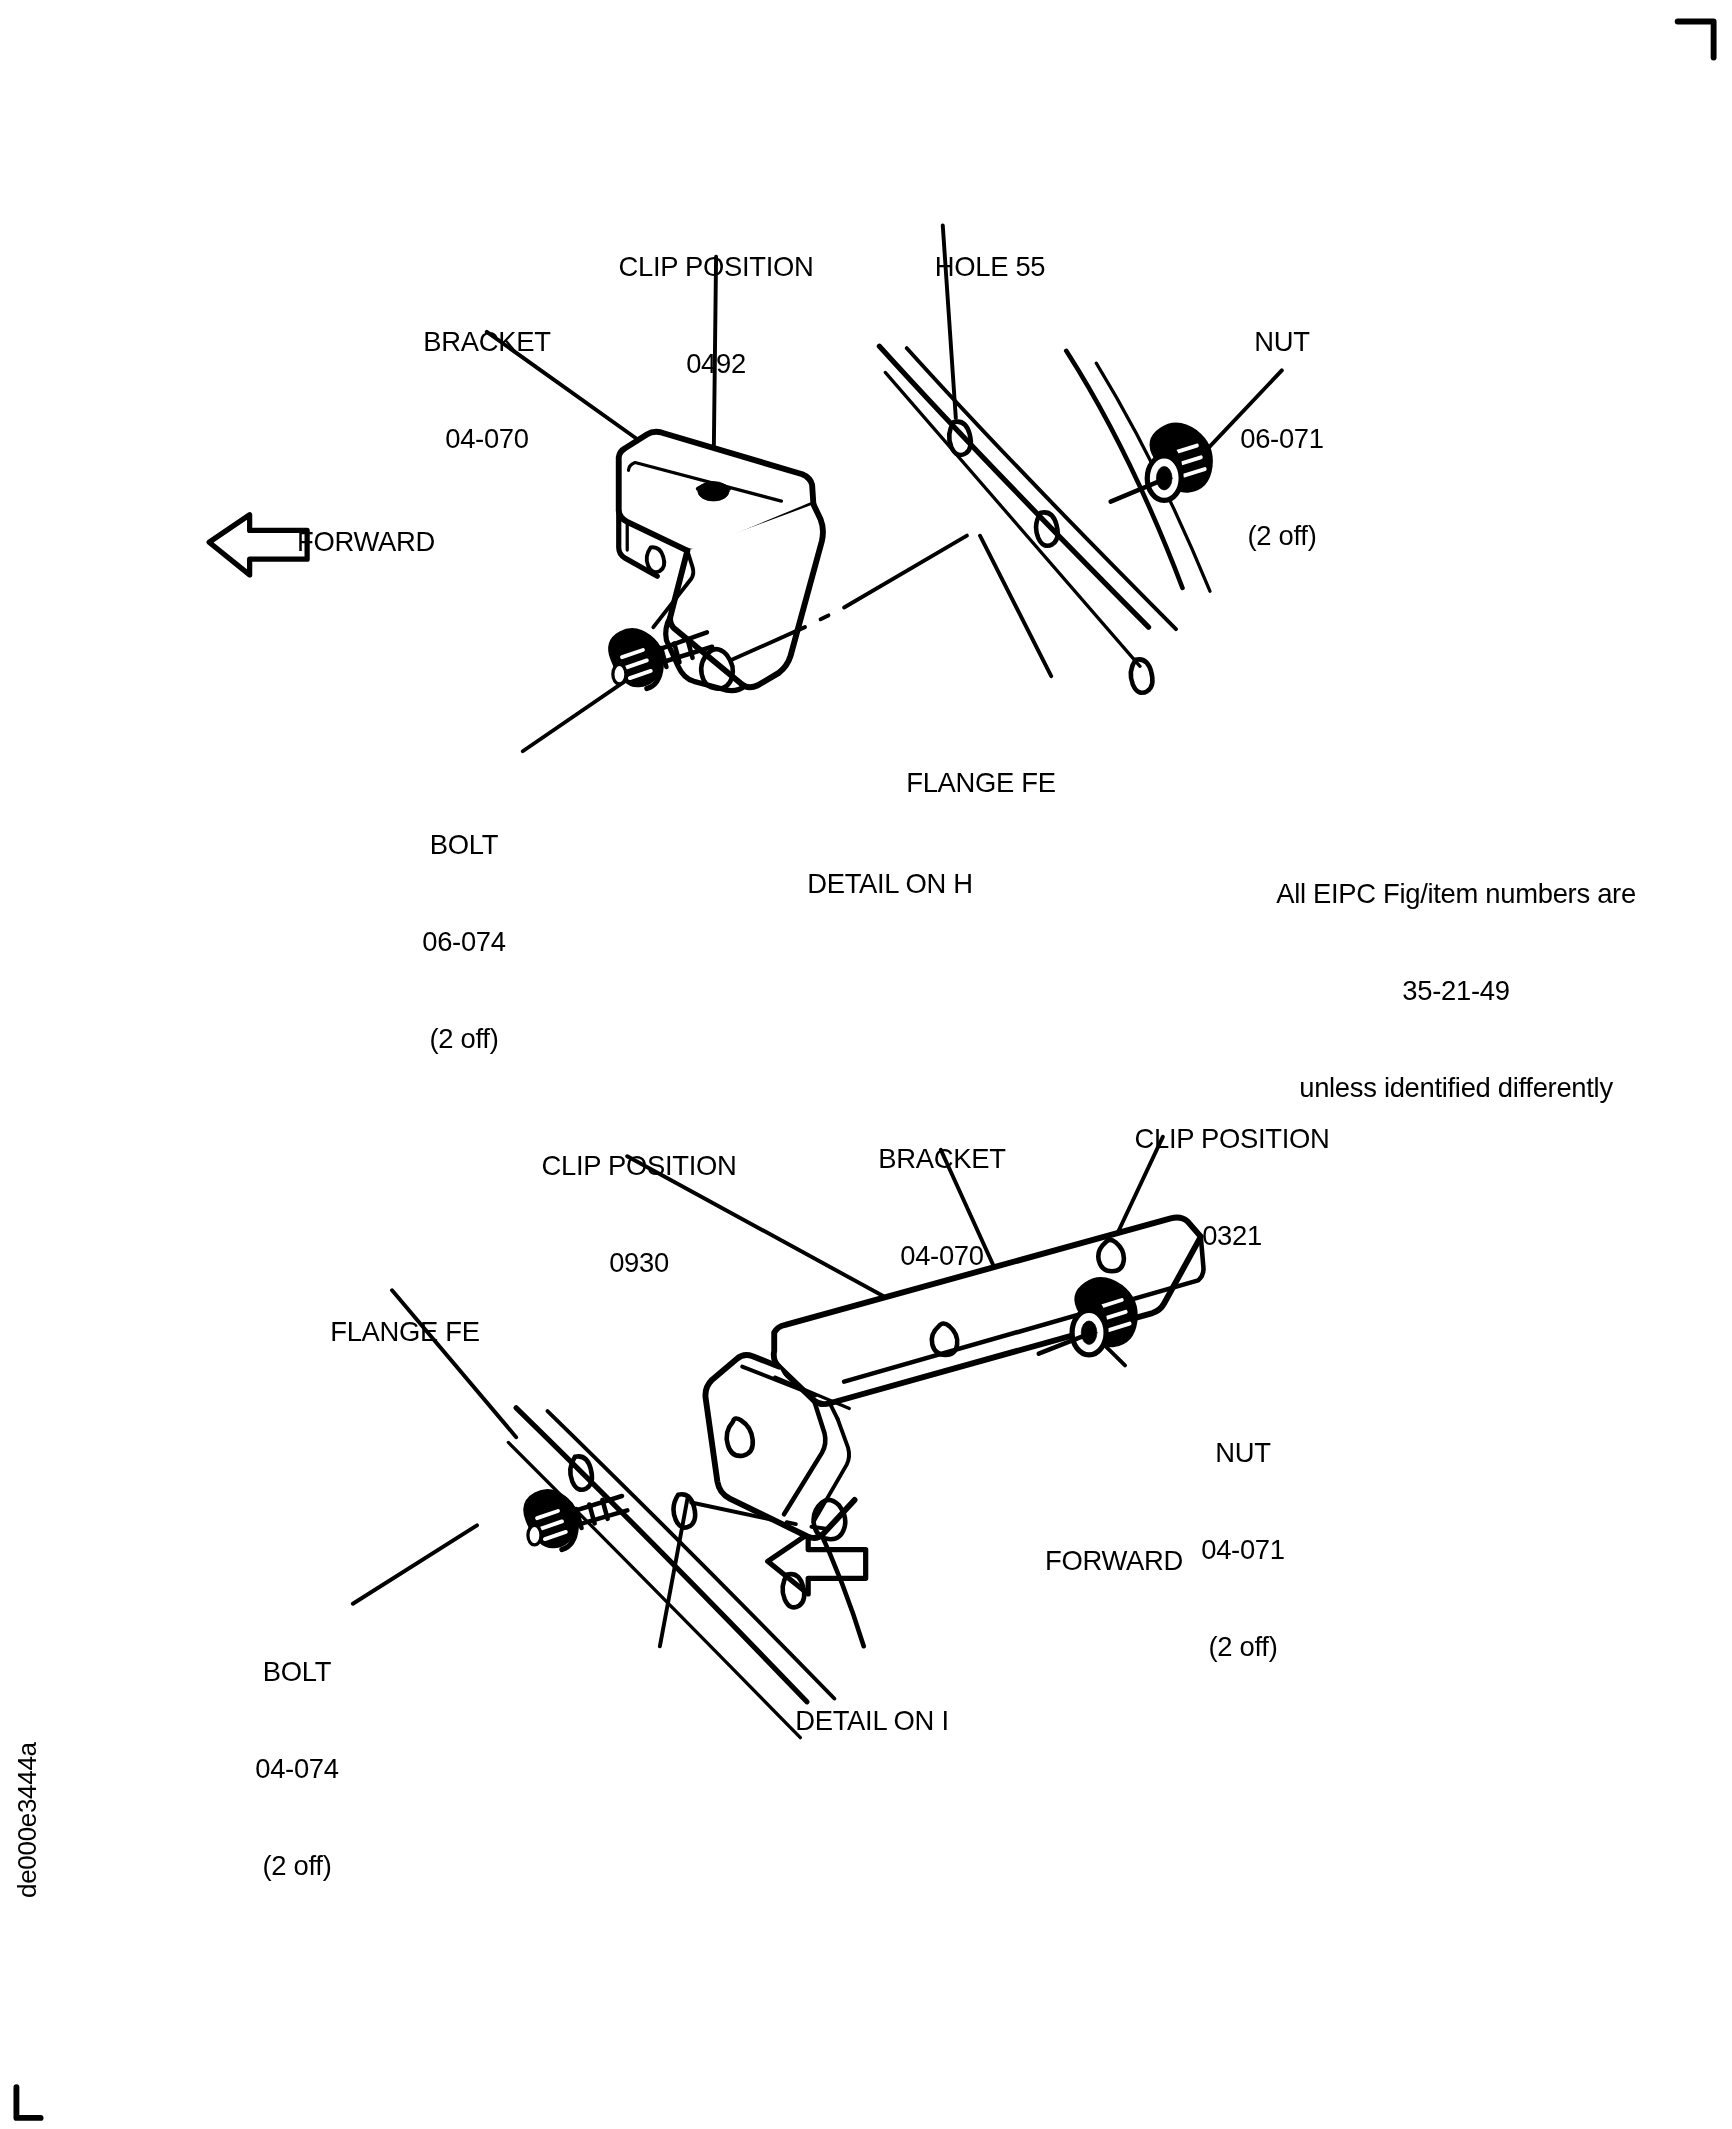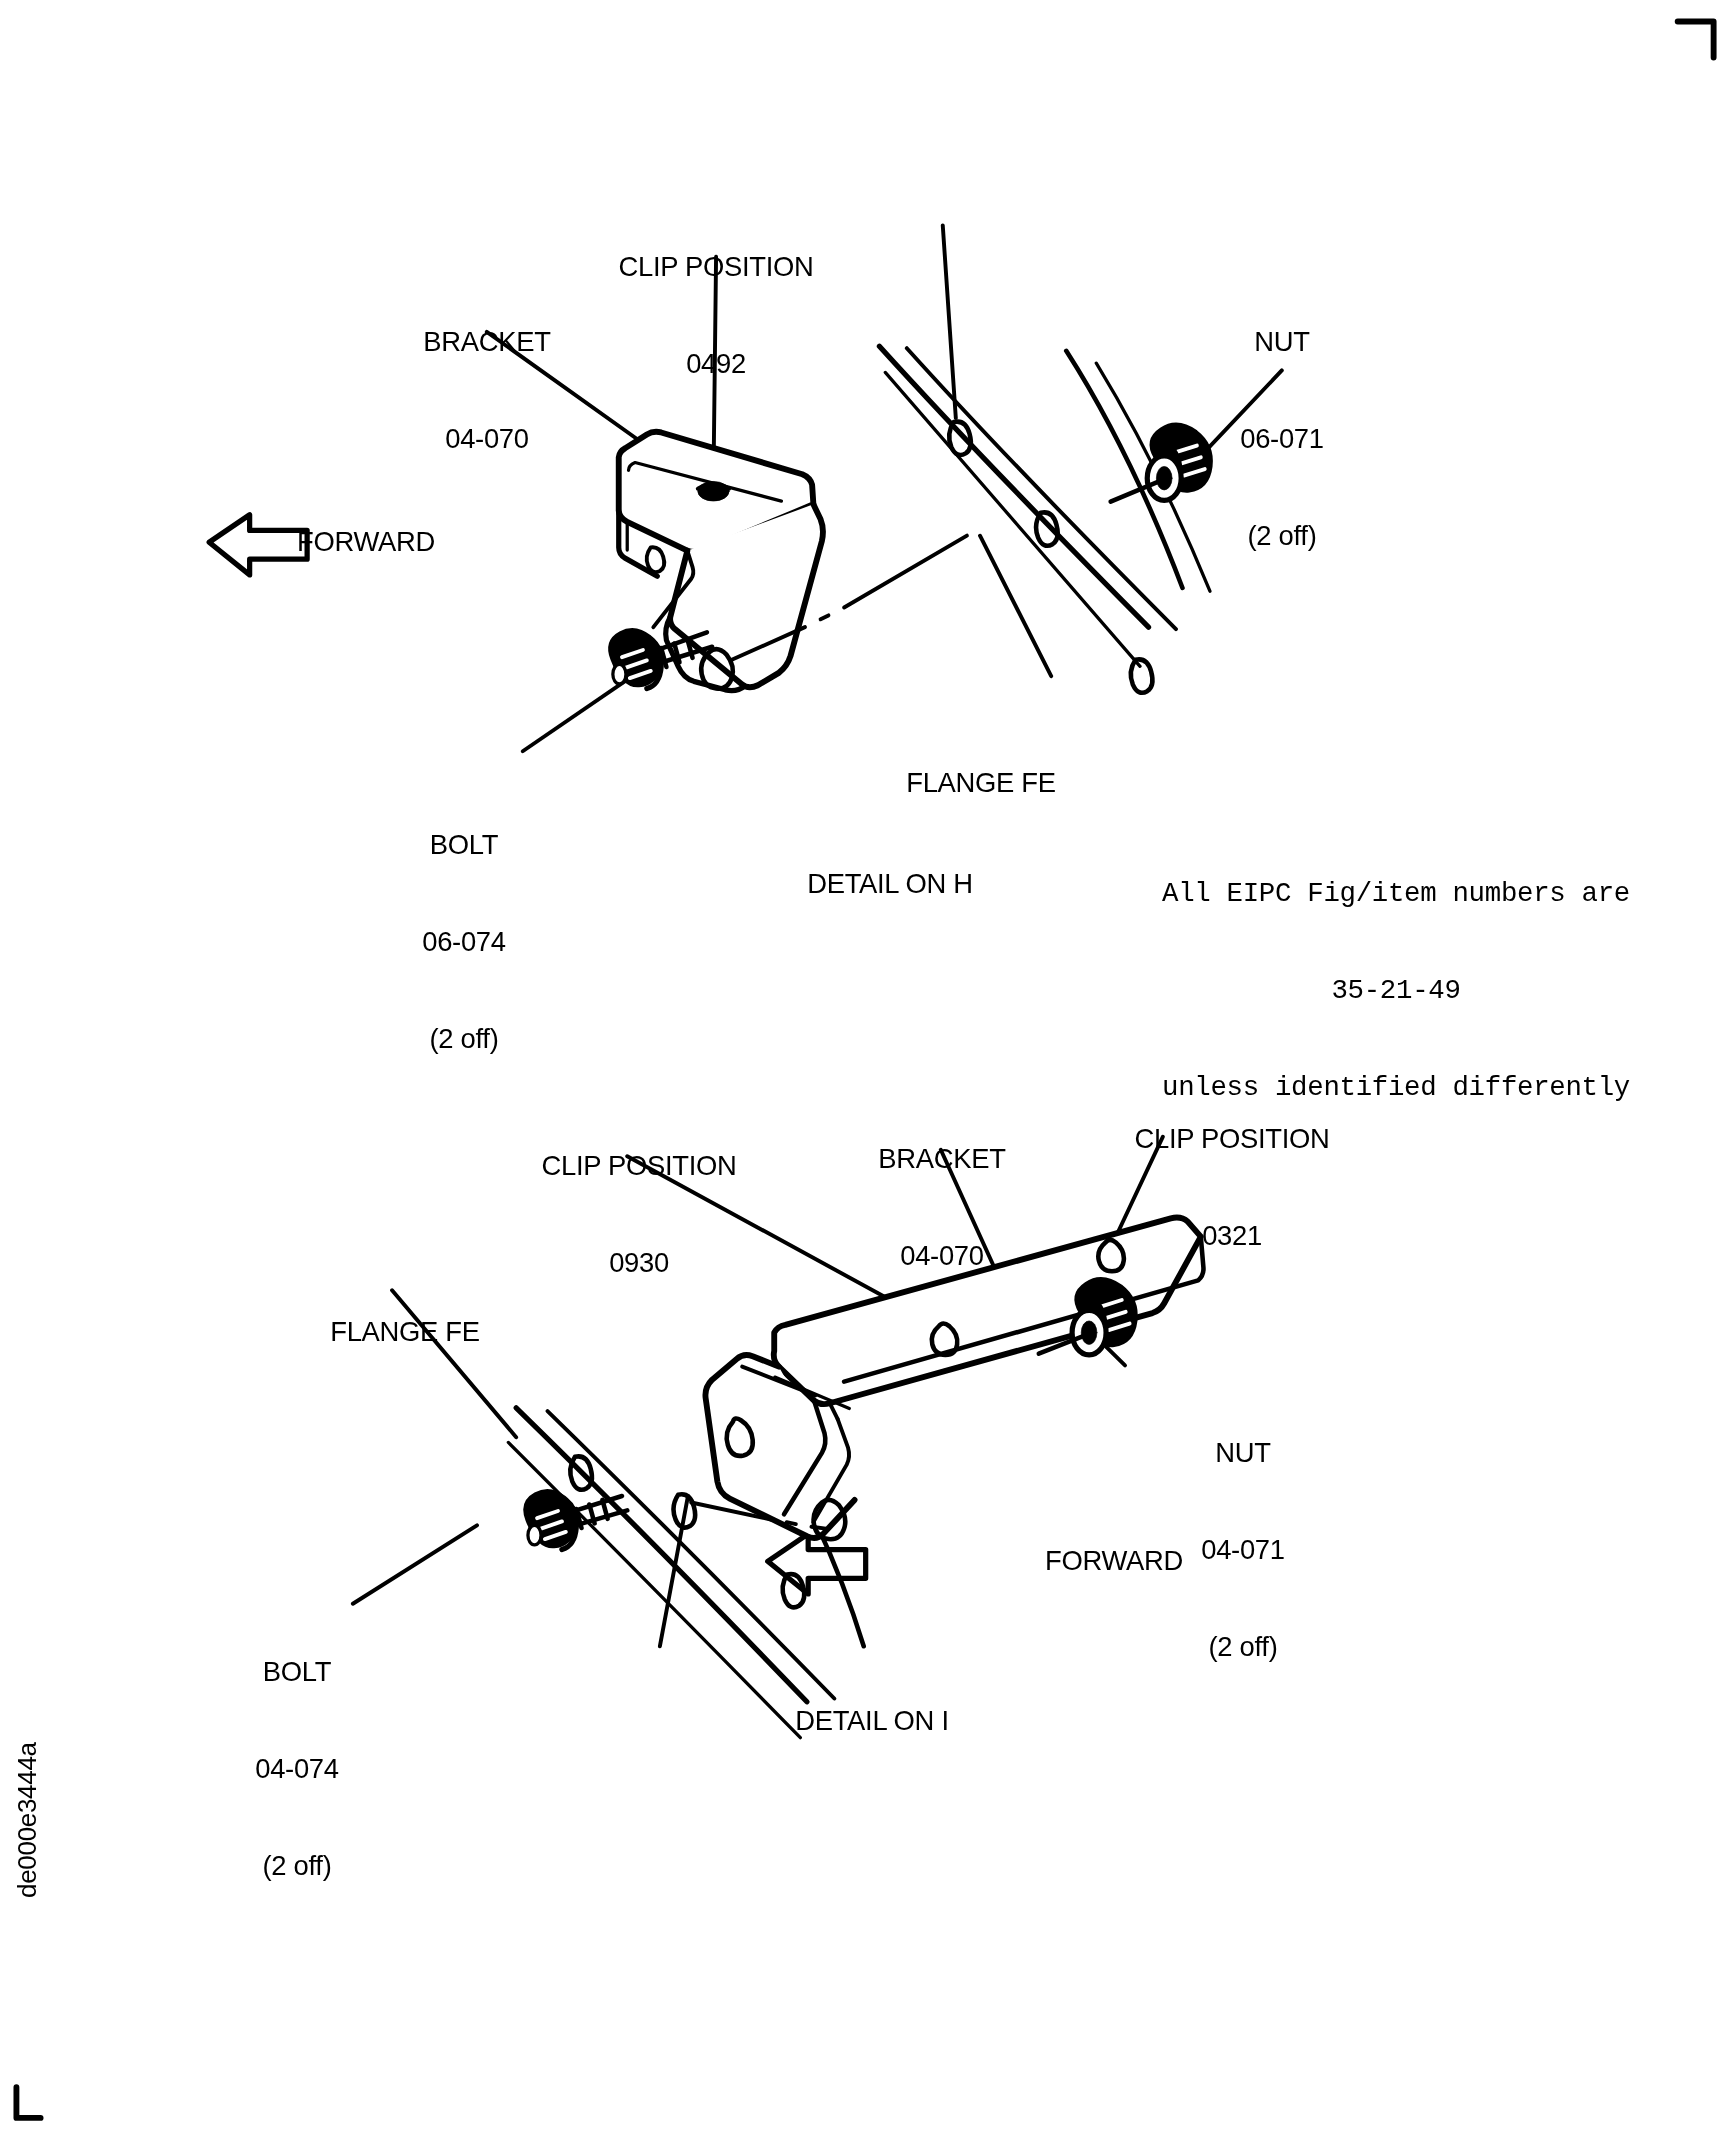--- a/index.html
+++ b/index.html
@@ -237,20 +237,23 @@
   <div class="lbl c t42" style="left:487px;top:261px;">
     <div>BRACKET</div>
     <div>04-070</div>
   </div>
 
   <div class="lbl c t42" style="left:716px;top:186px;">
     <div>CLIP POSITION</div>
     <div>0492</div>
   </div>
 
+  <div class="lbl c t42" style="left:990px;top:186px;">
+    <div>HOLE 55</div>
+  </div>
 
   <div class="lbl c t42" style="left:1282px;top:261px;">
     <div>NUT</div>
     <div>06-071</div>
     <div>(2 off)</div>
   </div>
 
   <div class="lbl c t42" style="left:981px;top:702px;">
     <div>FLANGE FE</div>
   </div>
@@ -258,21 +261,21 @@
   <div class="lbl c t42" style="left:464px;top:764px;">
     <div>BOLT</div>
     <div>06-074</div>
     <div>(2 off)</div>
   </div>
 
   <div class="lbl l t42" style="left:297px;top:526px;">FORWARD</div>
 
   <div class="lbl c t42" style="left:890px;top:868px;">DETAIL ON H</div>
 
-  <div class="lbl c t42" style="left:1396px;top:813px;font-family:Liberation Mono, monospace;">
+  <div class="lbl c t42" style="left:1456px;top:813px;">
     <div>All EIPC Fig/item numbers are</div>
     <div>35-21-49</div>
     <div>unless identified differently</div>
   </div>
 
   <div class="lbl c t42" style="left:639px;top:1085px;">
     <div>CLIP POSITION</div>
     <div>0930</div>
   </div>
 

